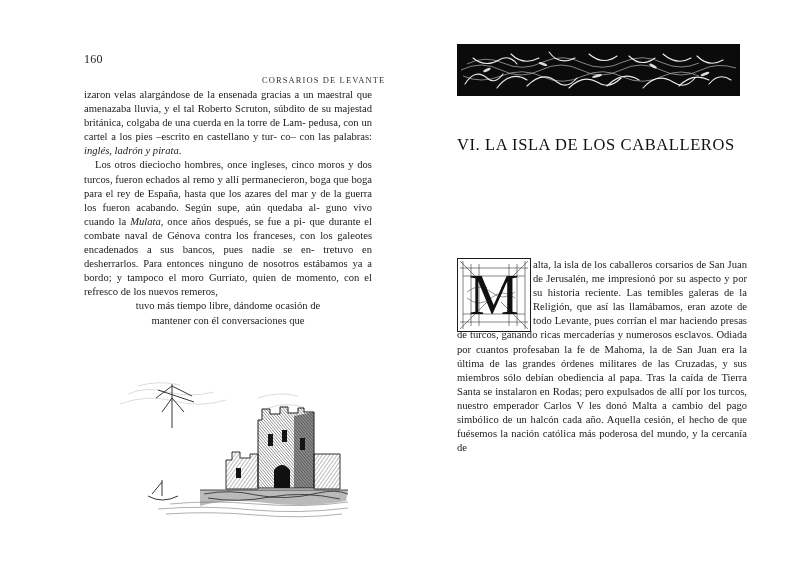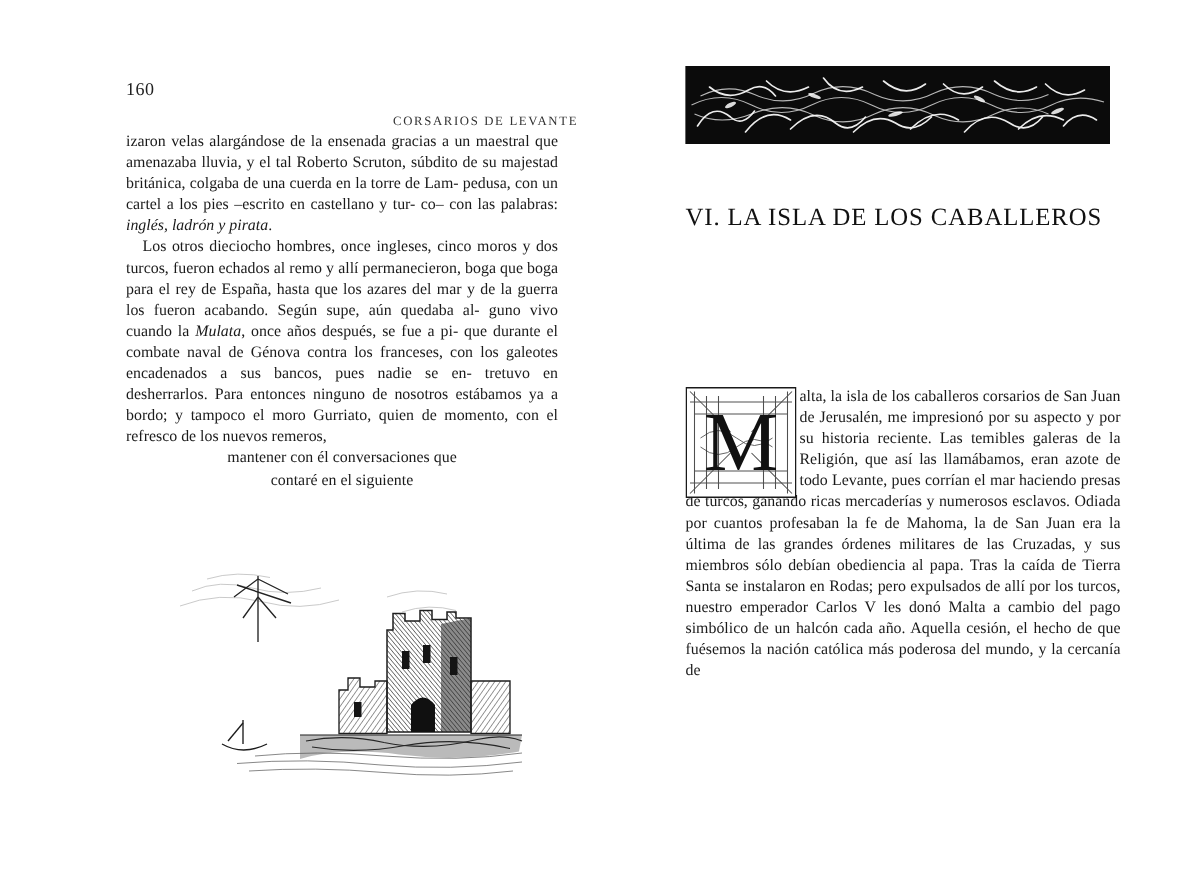--- a/index.html
+++ b/index.html
@@ -170,22 +170,22 @@
       dos turcos, fueron echados al remo y allí permanecieron, boga
       que boga para el rey de España, hasta que los azares del mar y
       de la guerra los fueron acabando. Según supe, aún quedaba al-
       guno vivo cuando la <i>Mulata</i>, once años después, se fue a pi-
       que durante el combate naval de Génova contra los franceses,
       con los galeotes encadenados a sus bancos, pues nadie se en-
       tretuvo en desherrarlos. Para entonces ninguno de nosotros
       estábamos ya a bordo; y tampoco el moro Gurriato, quien
       de momento, con el refresco de los nuevos remeros,</p>
 
+      <p class="taper">tuvo más tiempo libre, dándome ocasión de</p>
       <p class="taper">mantener con él conversaciones que</p>
-      <p class="taper">contaré en el siguiente</p>
     </div>
 
     <svg class="vignette" viewBox="0 0 250 150">
       <defs>
         <linearGradient id="sky" x1="0" y1="0" x2="0" y2="1">
           <stop offset="0%" stop-color="#ffffff"></stop>
           <stop offset="100%" stop-color="#f7f7f7"></stop>
         </linearGradient>
         <pattern id="hatch" width="3" height="3" patternUnits="userSpaceOnUse" patternTransform="rotate(35)">
           <line x1="0" y1="0" x2="0" y2="3" stroke="#3a3a3a" stroke-width="0.7"></line>

